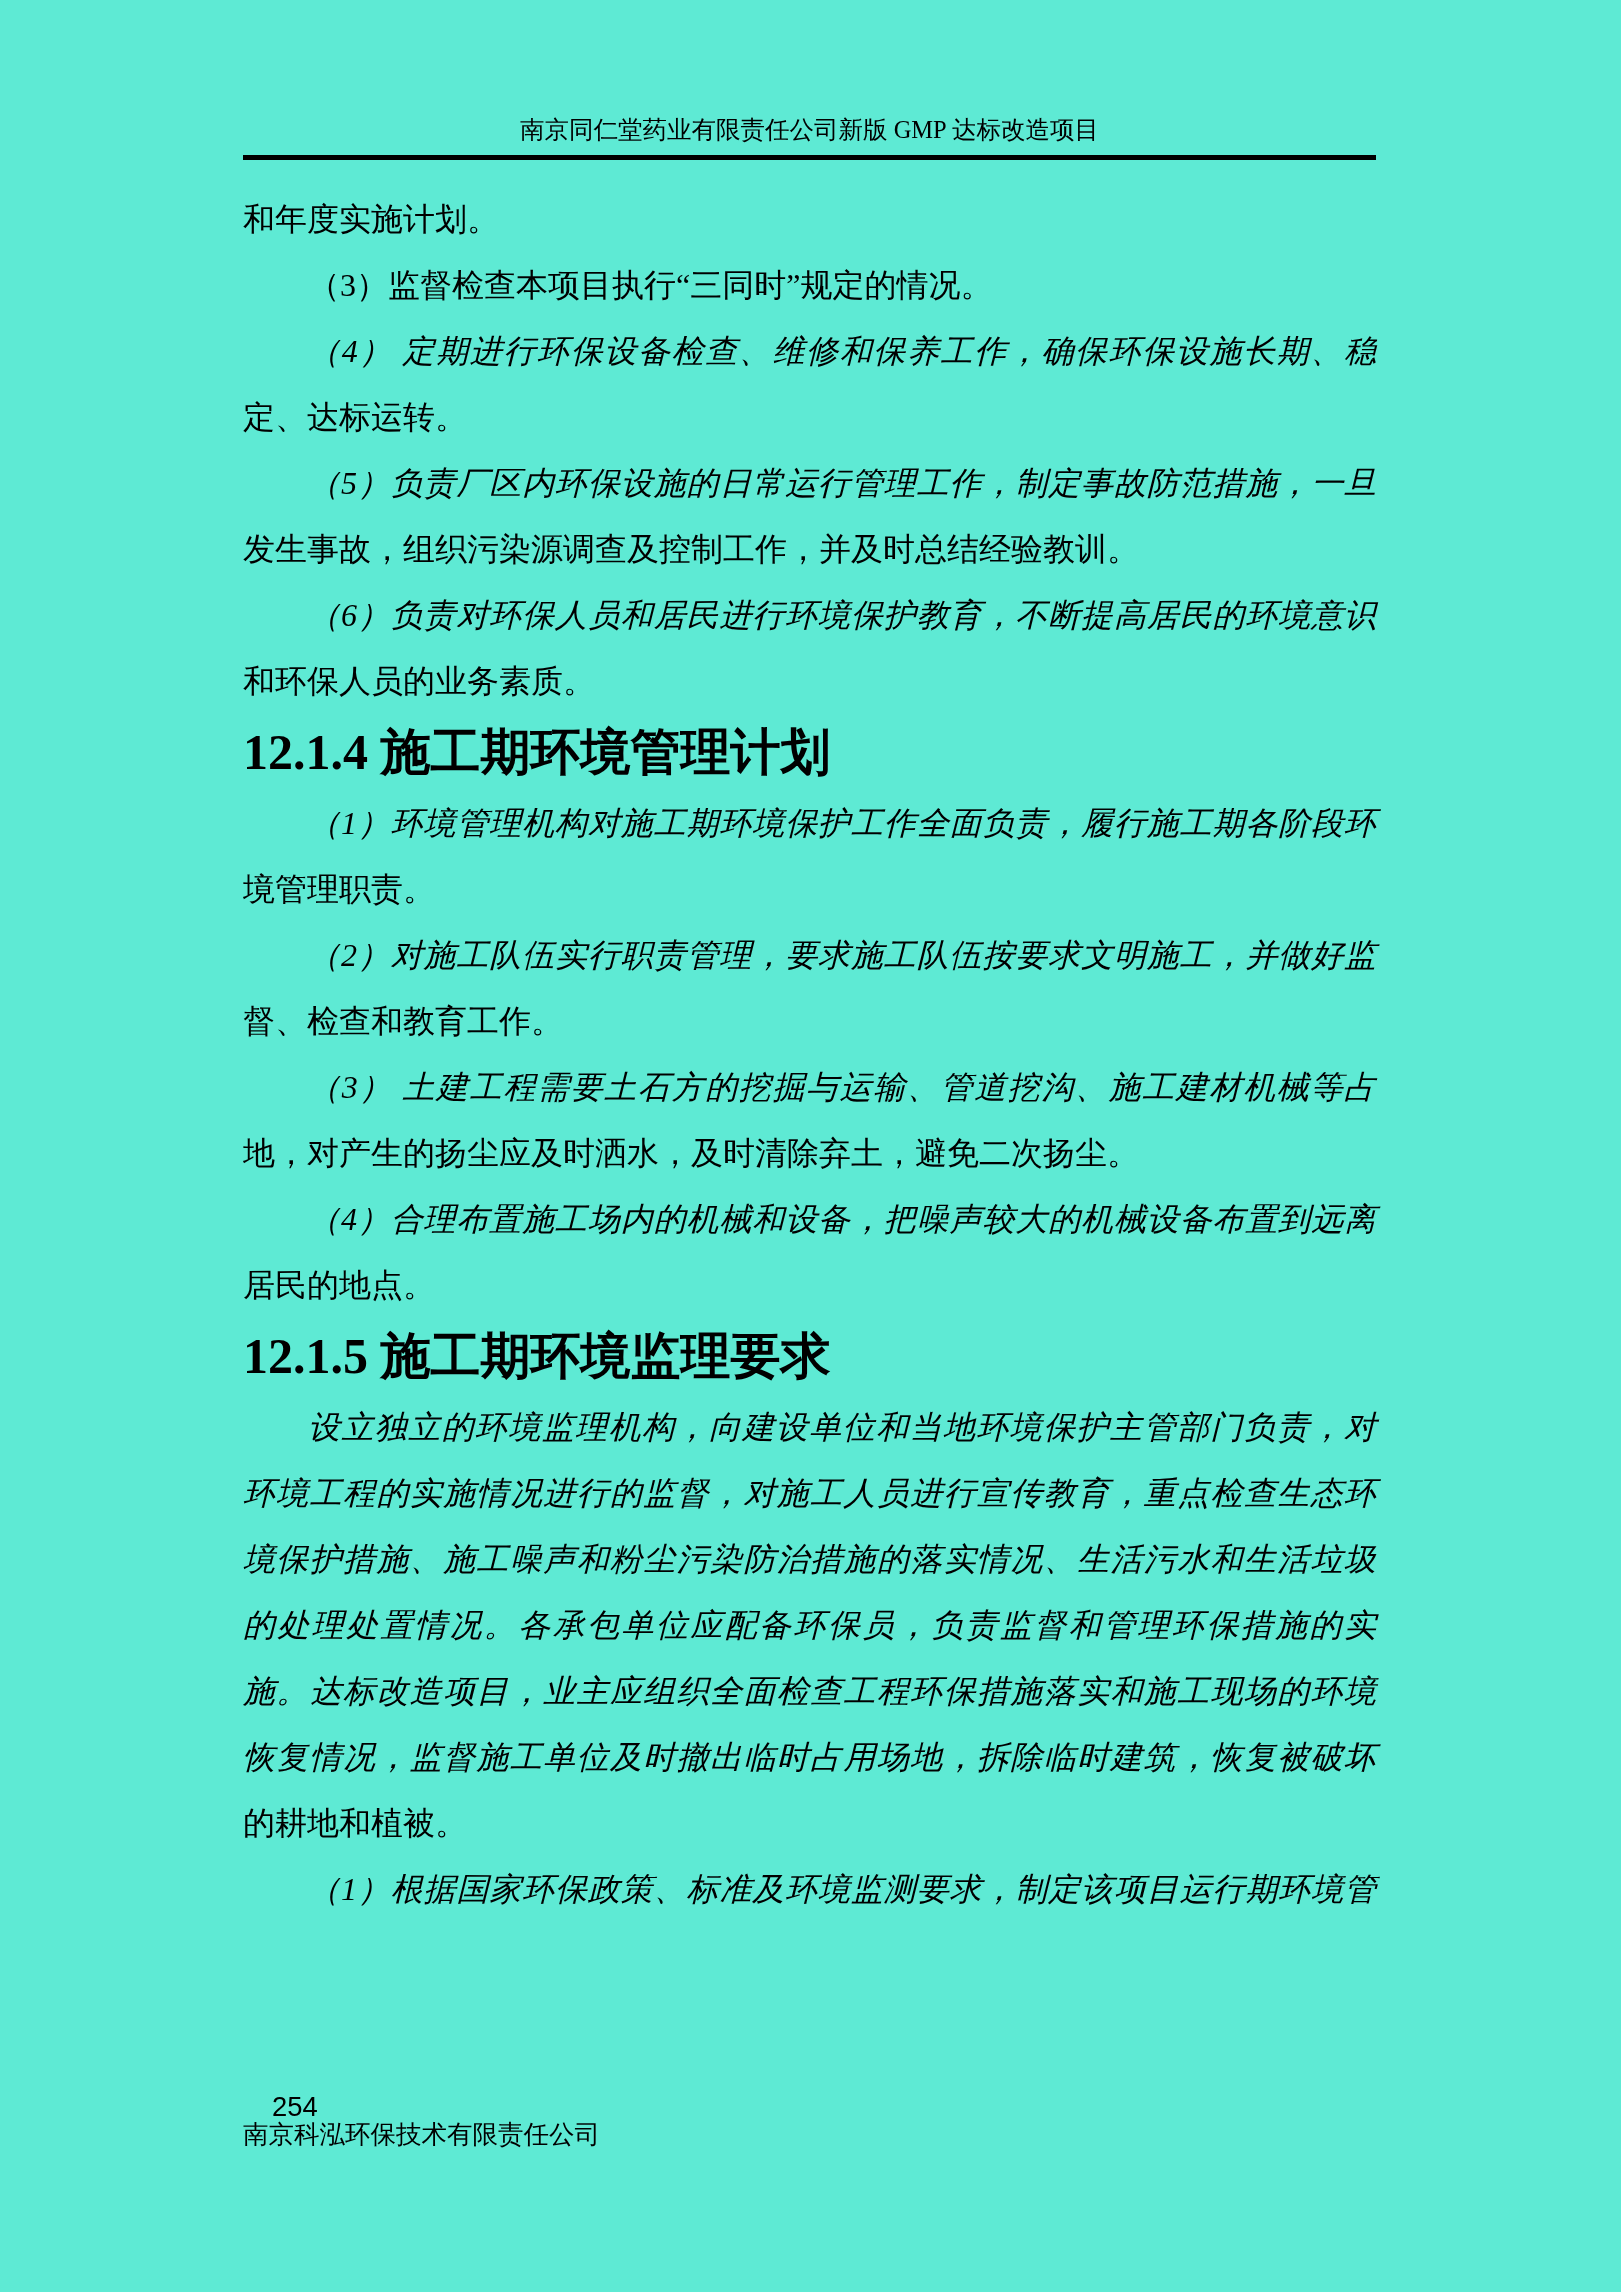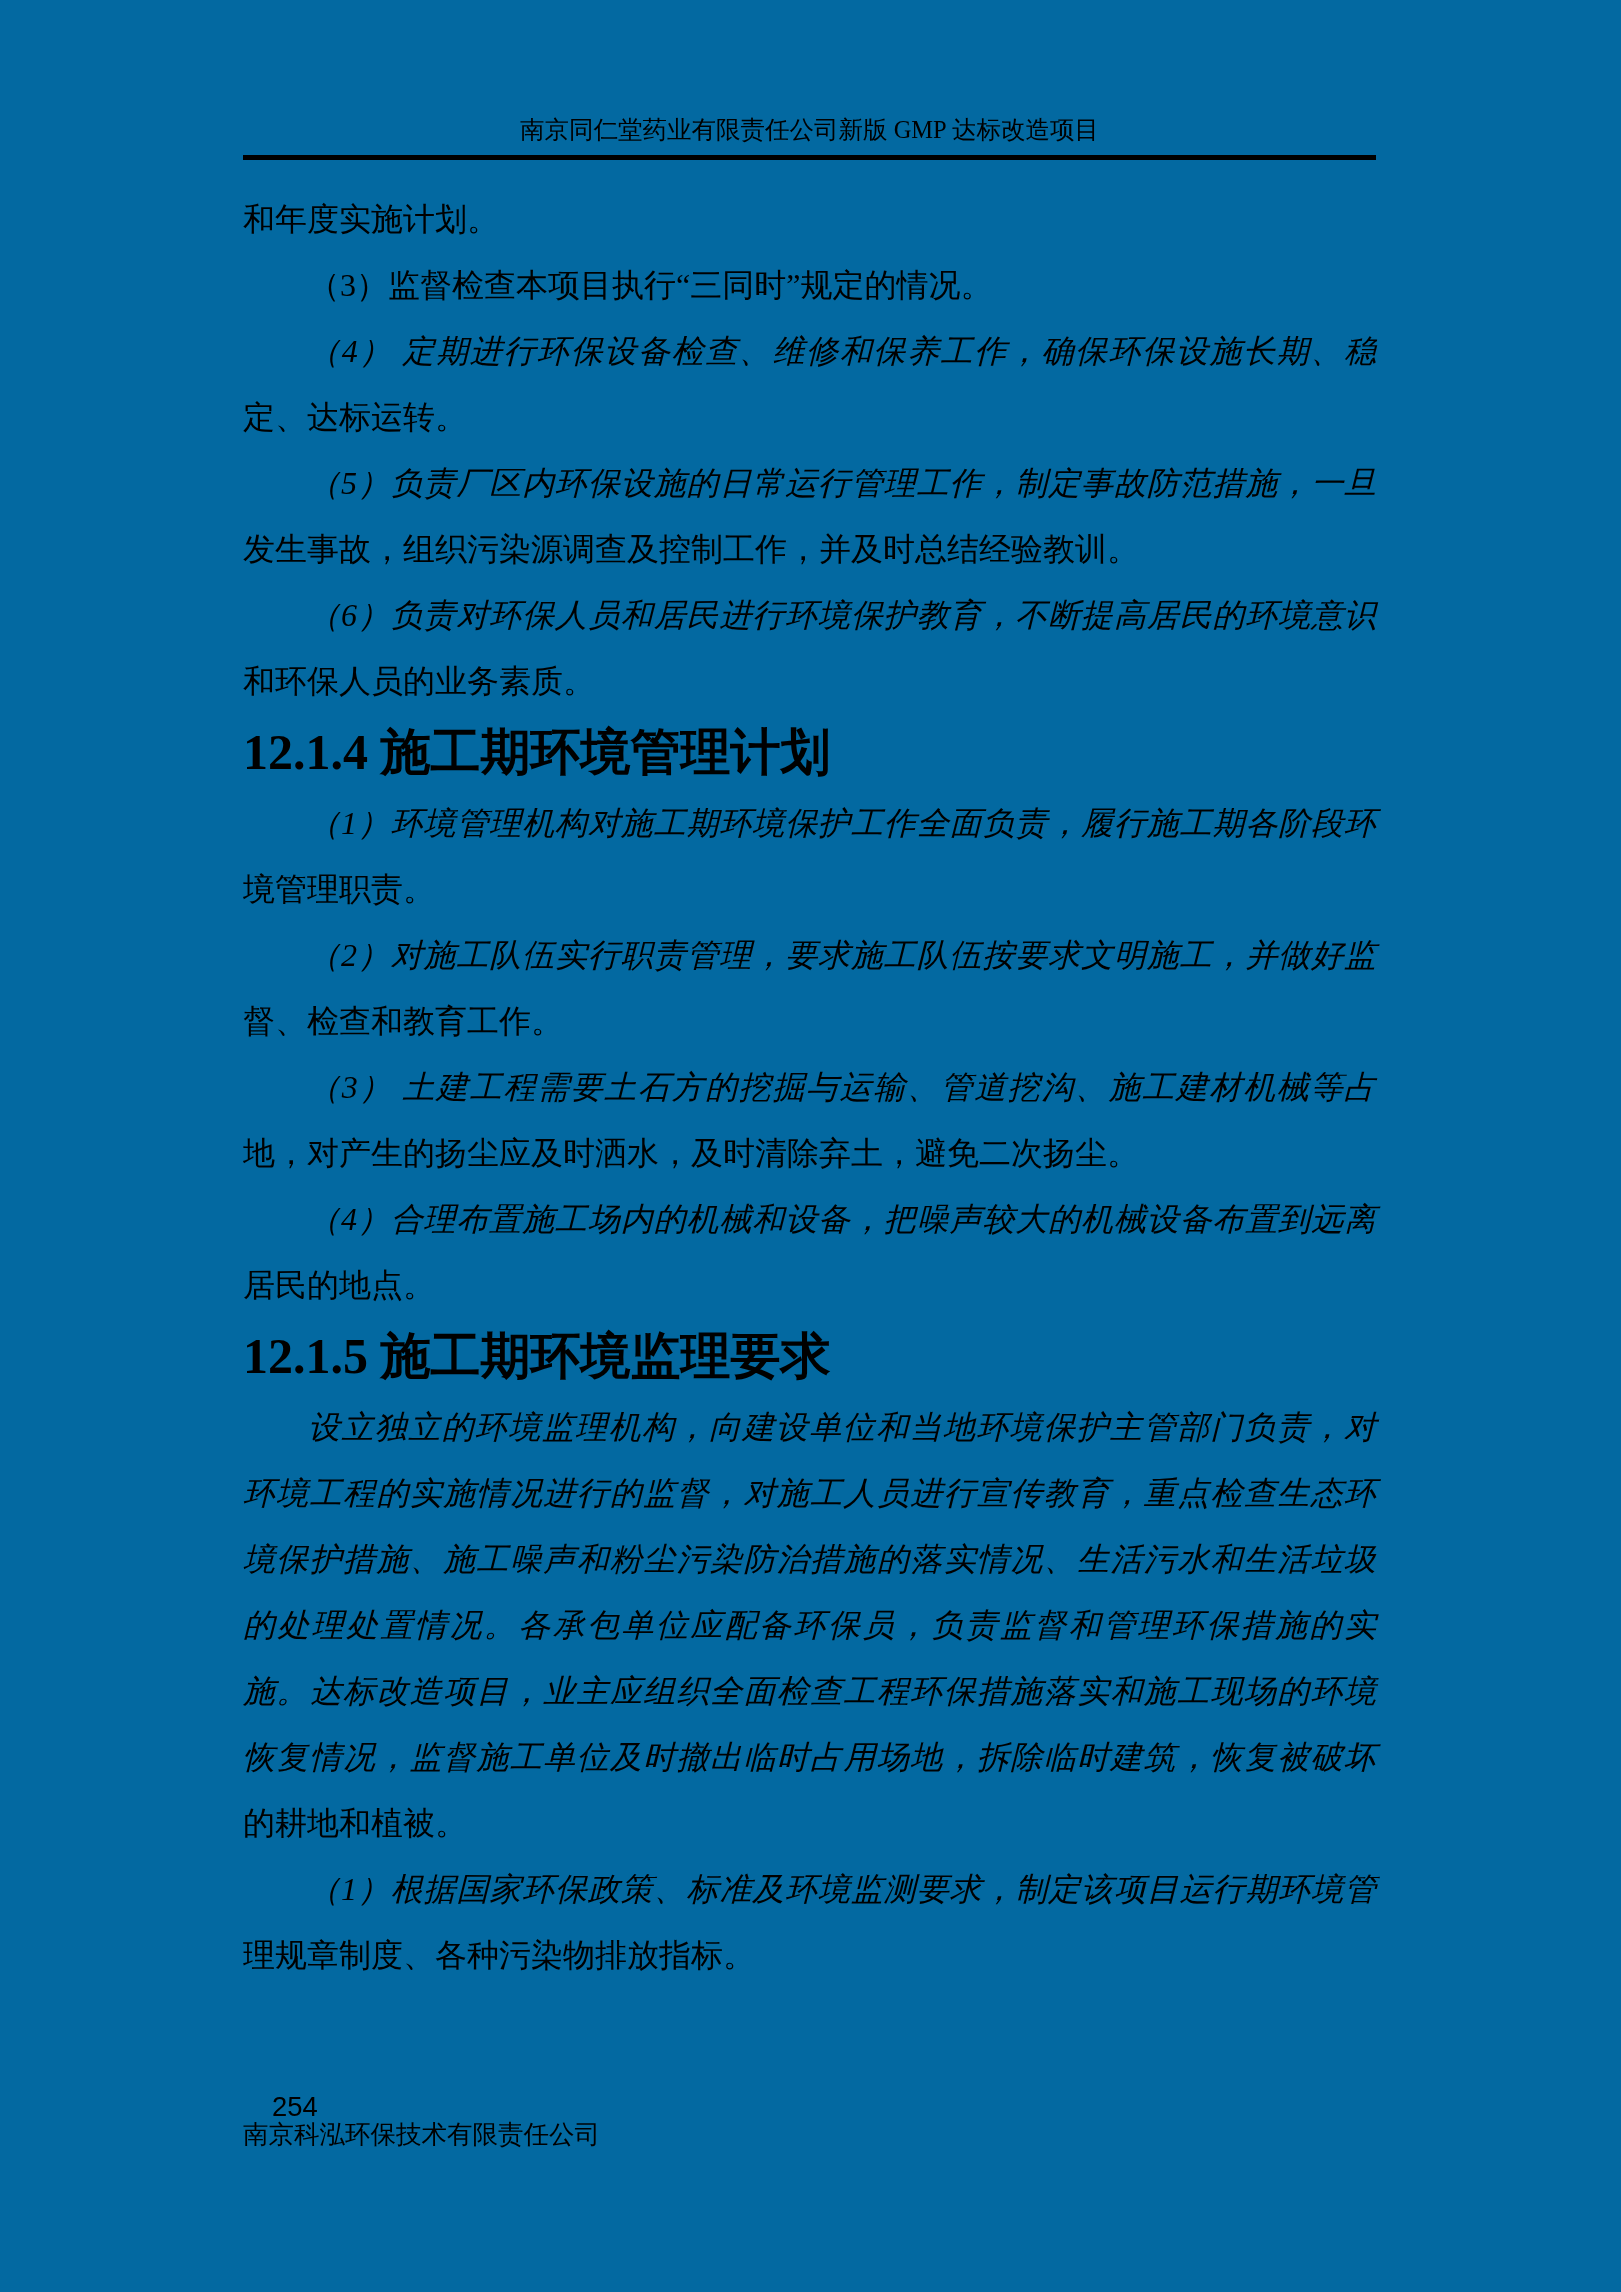--- a/index.html
+++ b/index.html
@@ -1,20 +1,20 @@
 <!DOCTYPE html>
 <html><head>
 <meta charset="utf-8">
 <style>
   html,body{margin:0;padding:0;background:#888;}
   .page{
     position:relative;
     width:1621px;height:2293px;
     margin:0 auto;
-    background:#0369a1;
+    background:#5eead4;
     color:#000000;
     font-family:"Liberation Serif","DejaVu Serif",serif;
     overflow:hidden;
   }
   .header{
     position:absolute;
     top:114px;left:243px;width:1133px;
     text-align:center;
     font-size:24.5px;line-height:32px;
     padding-bottom:8.8px;
@@ -77,20 +77,19 @@
       <div class="line">居民的地点。</div>
       <div class="heading">12.1.5 施工期环境监理要求</div>
       <div class="line indent justify">设立独立的环境监理机构，向建设单位和当地环境保护主管部门负责，对</div>
       <div class="line justify">环境工程的实施情况进行的监督，对施工人员进行宣传教育，重点检查生态环</div>
       <div class="line justify">境保护措施、施工噪声和粉尘污染防治措施的落实情况、生活污水和生活垃圾</div>
       <div class="line justify">的处理处置情况。各承包单位应配备环保员，负责监督和管理环保措施的实</div>
       <div class="line justify">施。达标改造项目，业主应组织全面检查工程环保措施落实和施工现场的环境</div>
       <div class="line justify">恢复情况，监督施工单位及时撤出临时占用场地，拆除临时建筑，恢复被破坏</div>
       <div class="line">的耕地和植被。</div>
       <div class="line indent justify">（1）根据国家环保政策、标准及环境监测要求，制定该项目运行期环境管</div>
-      <div class="line">理规章制度、各种污染物排放指标。</div>
     </div>
 
   <div class="pagenum">254</div>
 
   <div class="footer-company">南京科泓环保技术有限责任公司</div>
 </div>
 
 
 </body></html>

